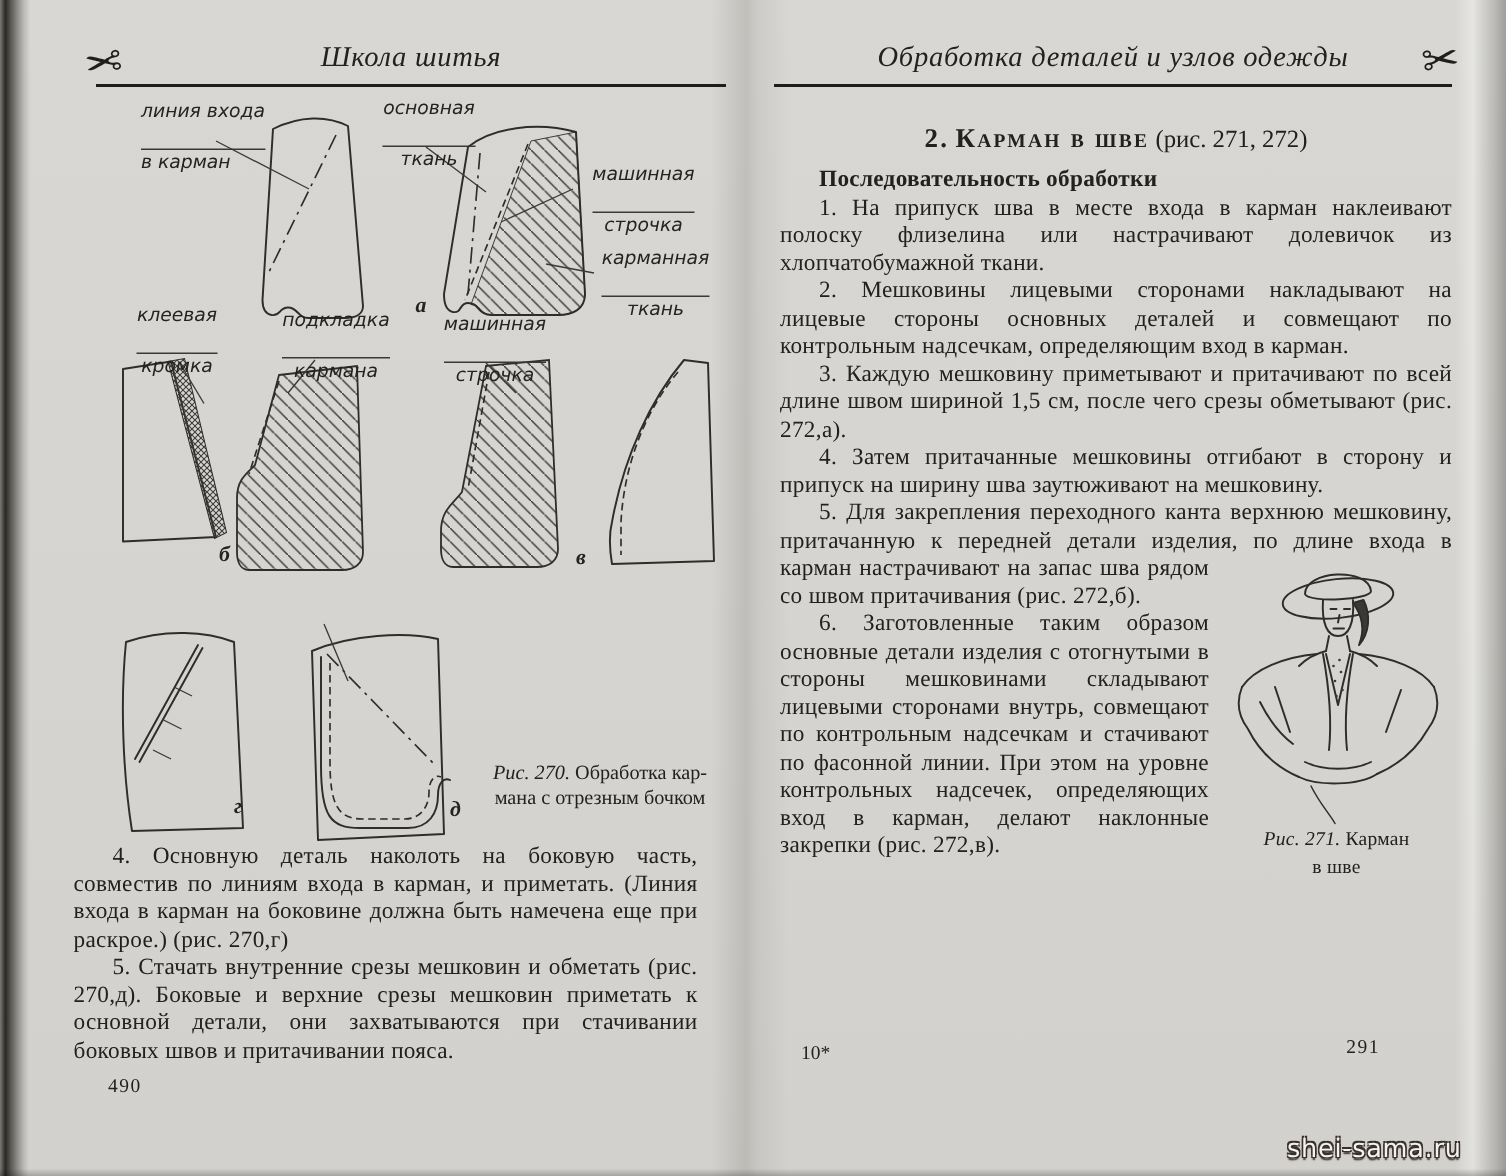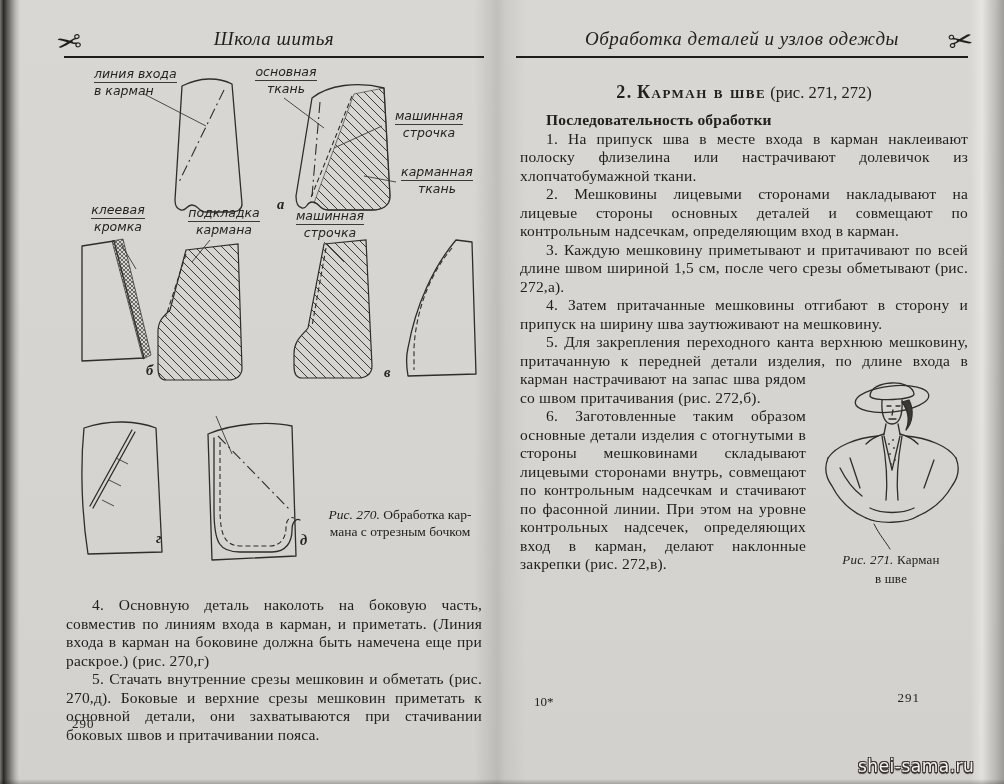--- a/index.html
+++ b/index.html
@@ -23,36 +23,36 @@
        font-style:italic;font-size:19px;padding-bottom:6px;letter-spacing:0.5px;}
   .hdr-left{left:48px;width:420px;}
   .hdr-right{left:10px;width:452px;}
   .scissors{position:absolute;font-size:30px;font-style:normal;color:#201f1d;
             font-family:"DejaVu Sans",sans-serif;line-height:1;}
   .s-left{left:-8px;top:0px;transform:scaleX(-1) rotate(8deg);}
   .s-right{right:-6px;top:-2px;transform:rotate(-8deg);}
 
   
   .bp{margin:0;text-indent:26px;font-size:15.5px;line-height:18.5px;text-align:justify;letter-spacing:0.2px;}
-  .left-text{position:absolute;left:50px;top:562px;width:416px;margin-top:34px;}
+  .left-text{position:absolute;left:33px;top:562px;width:416px;}
   .right-text{position:absolute;left:14px;top:82px;width:448px;}
   .sec-title{text-align:center;margin:0 0 8px 0;font-size:16.5px;}
   .sec-title .cap{font-weight:bold;font-variant:small-caps;letter-spacing:1.5px;font-size:18px;}
   .subhead{font-weight:bold;}
   .pagenum{position:absolute;font-size:13px;letter-spacing:1px;}
   .pn-left{left:56px;top:716px;}
   .pn-right{right:72px;top:690px;}
   .footmark{position:absolute;left:28px;top:694px;font-size:13px;}
 
   
   .fig270{position:absolute;left:50px;top:64px;width:422px;height:498px;}
   .fig270 svg{position:absolute;left:0;top:0;}
   .lbl{position:absolute;font-family:"DejaVu Sans",sans-serif;font-style:italic;
        font-size:12.5px;line-height:15px;text-align:center;color:#242321;white-space:nowrap;}
-  .lbl .u{display:inline-block;border-bottom:1px solid #3a3936;padding-bottom:1px;}
+  .lbl .u{display:inline-block;border-bottom:1px solid #3a3936;padding-bottom:18px;}
   .lbl-left{text-align:left;}
   .ltr{position:absolute;font-size:14.5px;font-weight:bold;font-style:italic;color:#242321;}
   .cap270{position:absolute;left:252px;top:442px;width:164px;font-size:13.5px;line-height:17px;text-align:center;}
   .figref{font-style:italic;}
 
   
   .fig271{float:right;width:154px;margin:2px 0 2px 8px;text-align:center;}
   .fig271 svg{display:block;margin:0 auto;}
   .cap271{font-size:13px;line-height:16px;margin-top:2px;}
 
@@ -172,21 +172,21 @@
         <span>Обработка кар-</span><br>
         <span>мана с отрезным бочком</span>
       </div>
     </div>
 
     <div class="left-text">
       <p class="bp">4. Основную деталь наколоть на боковую часть, совместив по линиям входа в карман, и приметать. (Линия входа в карман на боковине должна быть намечена еще при раскрое.) (рис. 270,г)</p>
       <p class="bp">5. Стачать внутренние срезы мешковин и обметать (рис. 270,д). Боковые и верхние срезы мешковин приметать к основной детали, они захватываются при стачивании боковых швов и притачивании пояса.</p>
     </div>
 
-    <div class="pagenum pn-left">290</div>
+    <div class="pagenum pn-left">490</div>
   </div>
 
   <div class="page page-right">
     <div class="hdr hdr-right">
       <span>Обработка деталей и узлов одежды</span>
       <span class="scissors s-right">✂</span>
     </div>
 
     <div class="right-text">
       <p class="sec-title">

